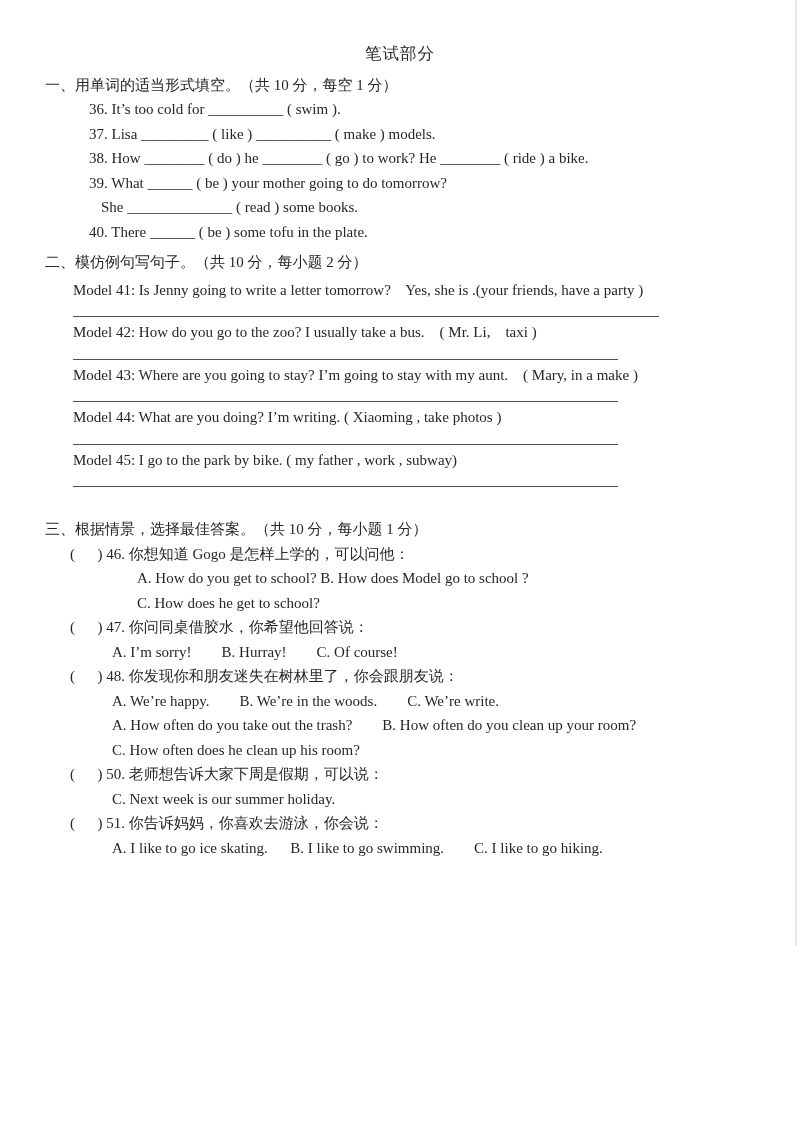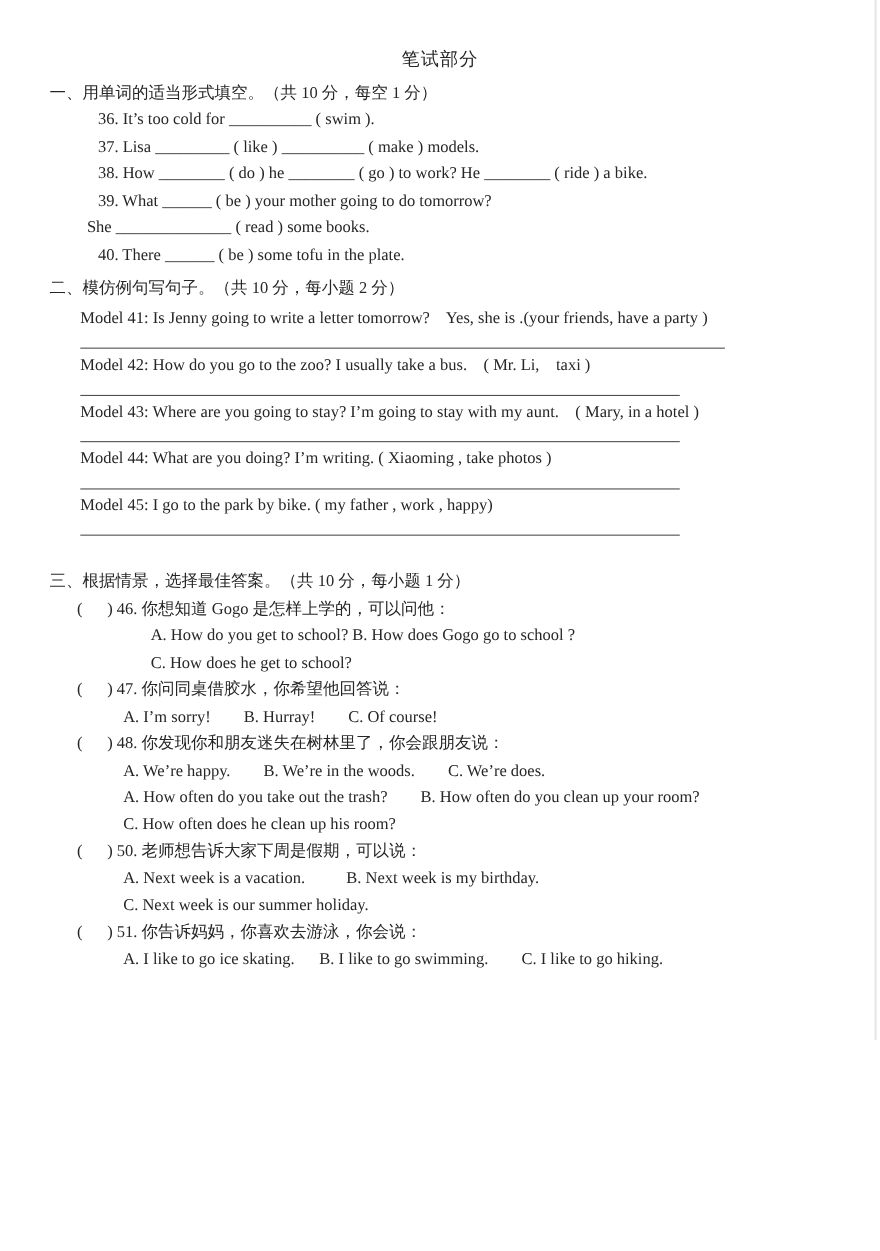--- a/index.html
+++ b/index.html
@@ -18,21 +18,21 @@
   .title {
     text-align: center;
     padding-top: 42px;
     font-size: 16.5px;
     letter-spacing: 1px;
   }
   .sec-heading { margin-left: 45px; margin-top: 6px; }
   .sec-heading.first { margin-top: 6px; }
   .sec-heading.third { margin-top: 30px; }
   .item { margin-left: 89px; }
-  .item-cont { margin-left: 79px; }
+  .item-cont { margin-left: 101px; }
   .model { margin-left: 73px; margin-top: 3px; }
   .answer-line {
     margin-left: 73px;
     height: 14px;
     width: 545px;
     border-bottom: 1.5px solid var(--underline, #4f4f4f);
     margin-bottom: 2px;
   }
   .answer-line.wide { width: 586px; }
   .q-stem { margin-left: 70px; }
@@ -90,44 +90,43 @@
   <div class="item line">38. How ________ ( do ) he ________ ( go ) to work? He ________ ( ride ) a bike.</div>
   <div class="item line">39. What ______ ( be ) your mother going to do tomorrow?</div>
   <div class="item-cont line">She ______________ ( read ) some books.</div>
   <div class="item line">40. There ______ ( be ) some tofu in the plate.</div>
 
   <div class="sec-heading line">二、模仿例句写句子。（共 10 分，每小题 2 分）</div>
   <div class="model line">Model 41: Is Jenny going to write a letter tomorrow?    Yes, she is .(your friends, have a party )</div>
   <div class="answer-line wide"></div>
   <div class="model line">Model 42: How do you go to the zoo? I usually take a bus.    ( Mr. Li,    taxi )</div>
   <div class="answer-line"></div>
-  <div class="model line">Model 43: Where are you going to stay? I’m going to stay with my aunt.    ( Mary, in a hotel )</div>
+  <div class="model line">Model 43: Where are you going to stay? I’m going to stay with my aunt.    ( Mary, in a make )</div>
   <div class="answer-line"></div>
   <div class="model line">Model 44: What are you doing? I’m writing. ( Xiaoming , take photos )</div>
   <div class="answer-line"></div>
-  <div class="model line">Model 45: I go to the park by bike. ( my father , work , happy)</div>
+  <div class="model line">Model 45: I go to the park by bike. ( my father , work , subway)</div>
   <div class="answer-line"></div>
 
   <div class="sec-heading third line">三、根据情景，选择最佳答案。（共 10 分，每小题 1 分）</div>
 
   <div class="q-stem line">(      ) 46. 你想知道 Gogo 是怎样上学的，可以问他：</div>
-  <div class="opt-deep line">A. How do you get to school? B. How does Gogo go to school ?</div>
+  <div class="opt-deep line">A. How do you get to school? B. How does Model go to school ?</div>
   <div class="opt-deep line">C. How does he get to school?</div>
 
   <div class="q-stem line">(      ) 47. 你问同桌借胶水，你希望他回答说：</div>
   <div class="opt line">A. I’m sorry!        B. Hurray!        C. Of course!</div>
 
   <div class="q-stem line">(      ) 48. 你发现你和朋友迷失在树林里了，你会跟朋友说：</div>
-  <div class="opt line">A. We’re happy.        B. We’re in the woods.        C. We’re does.</div>
+  <div class="opt line">A. We’re happy.        B. We’re in the woods.        C. We’re write.</div>
 
   <div class="opt line">A. How often do you take out the trash?        B. How often do you clean up your room?</div>
   <div class="opt line">C. How often does he clean up his room?</div>
 
   <div class="q-stem line">(      ) 50. 老师想告诉大家下周是假期，可以说：</div>
-  <div class="opt line">A. Next week is a vacation.          B. Next week is my birthday.</div>
   <div class="opt line">C. Next week is our summer holiday.</div>
 
   <div class="q-stem line">(      ) 51. 你告诉妈妈，你喜欢去游泳，你会说：</div>
   <div class="opt line">A. I like to go ice skating.      B. I like to go swimming.        C. I like to go hiking.</div>
 
   <div class="watermark">vv99.net</div>
   <div class="page-edge-line"></div>
   <div class="page-divider"></div>
   <div class="next-page"></div>
 

